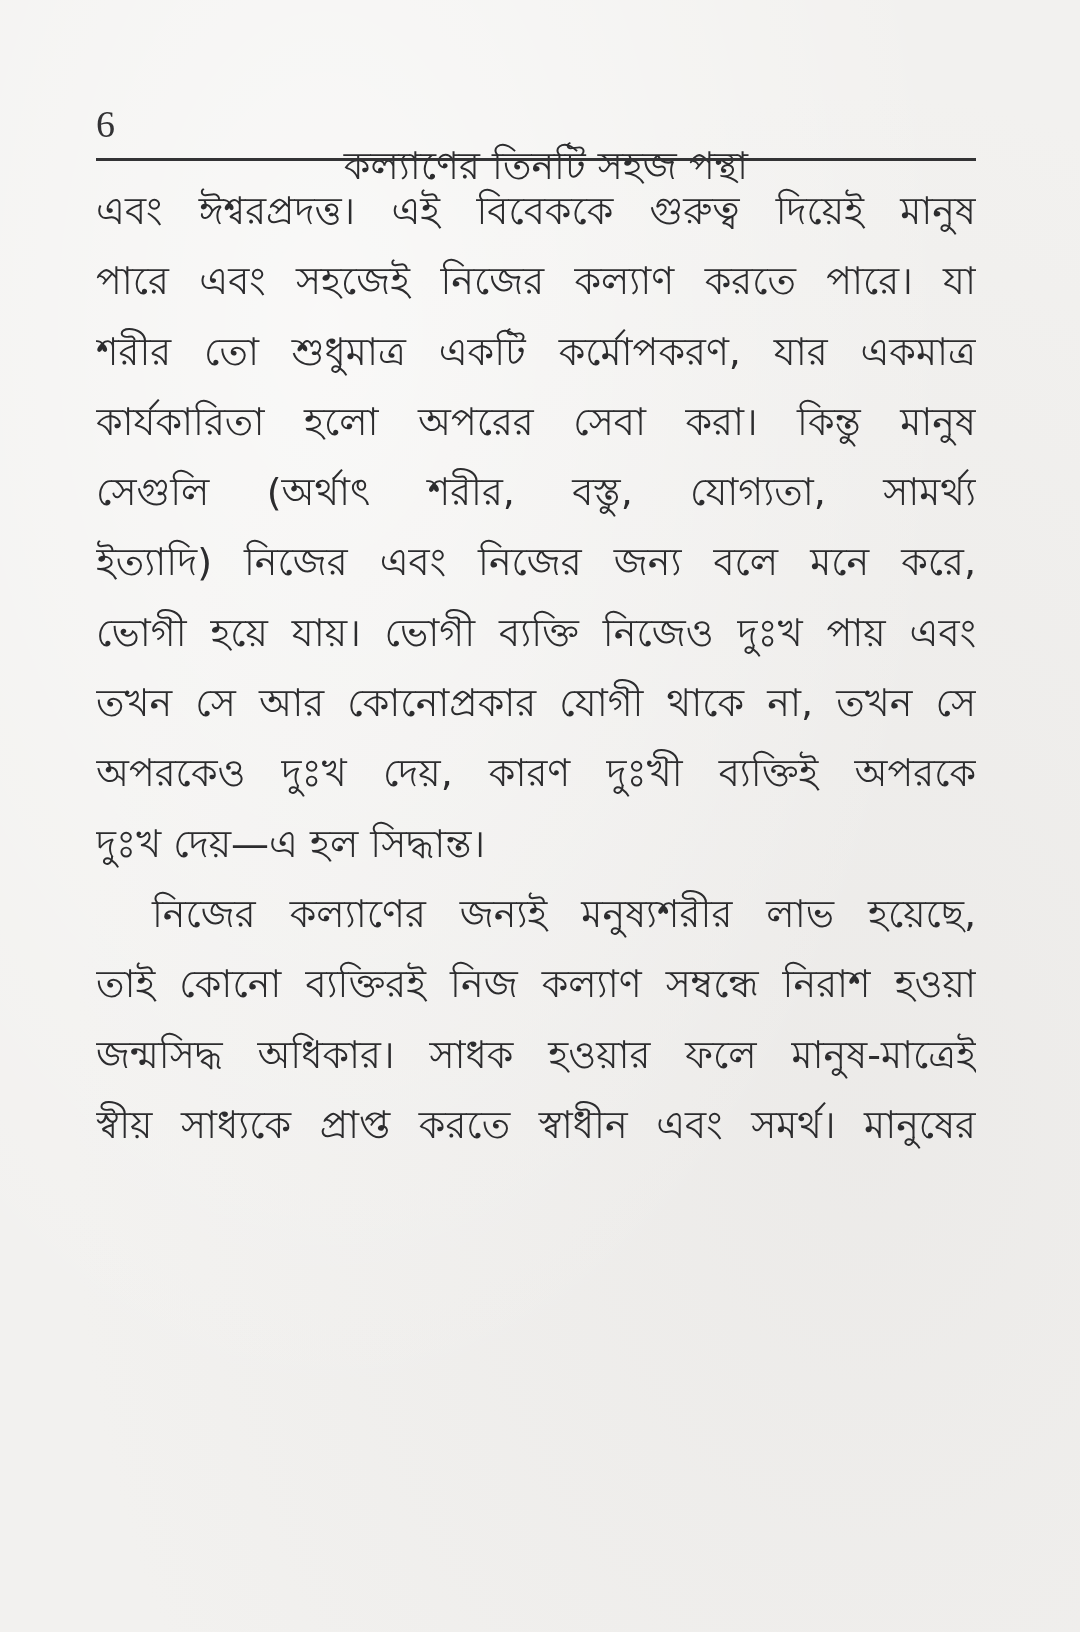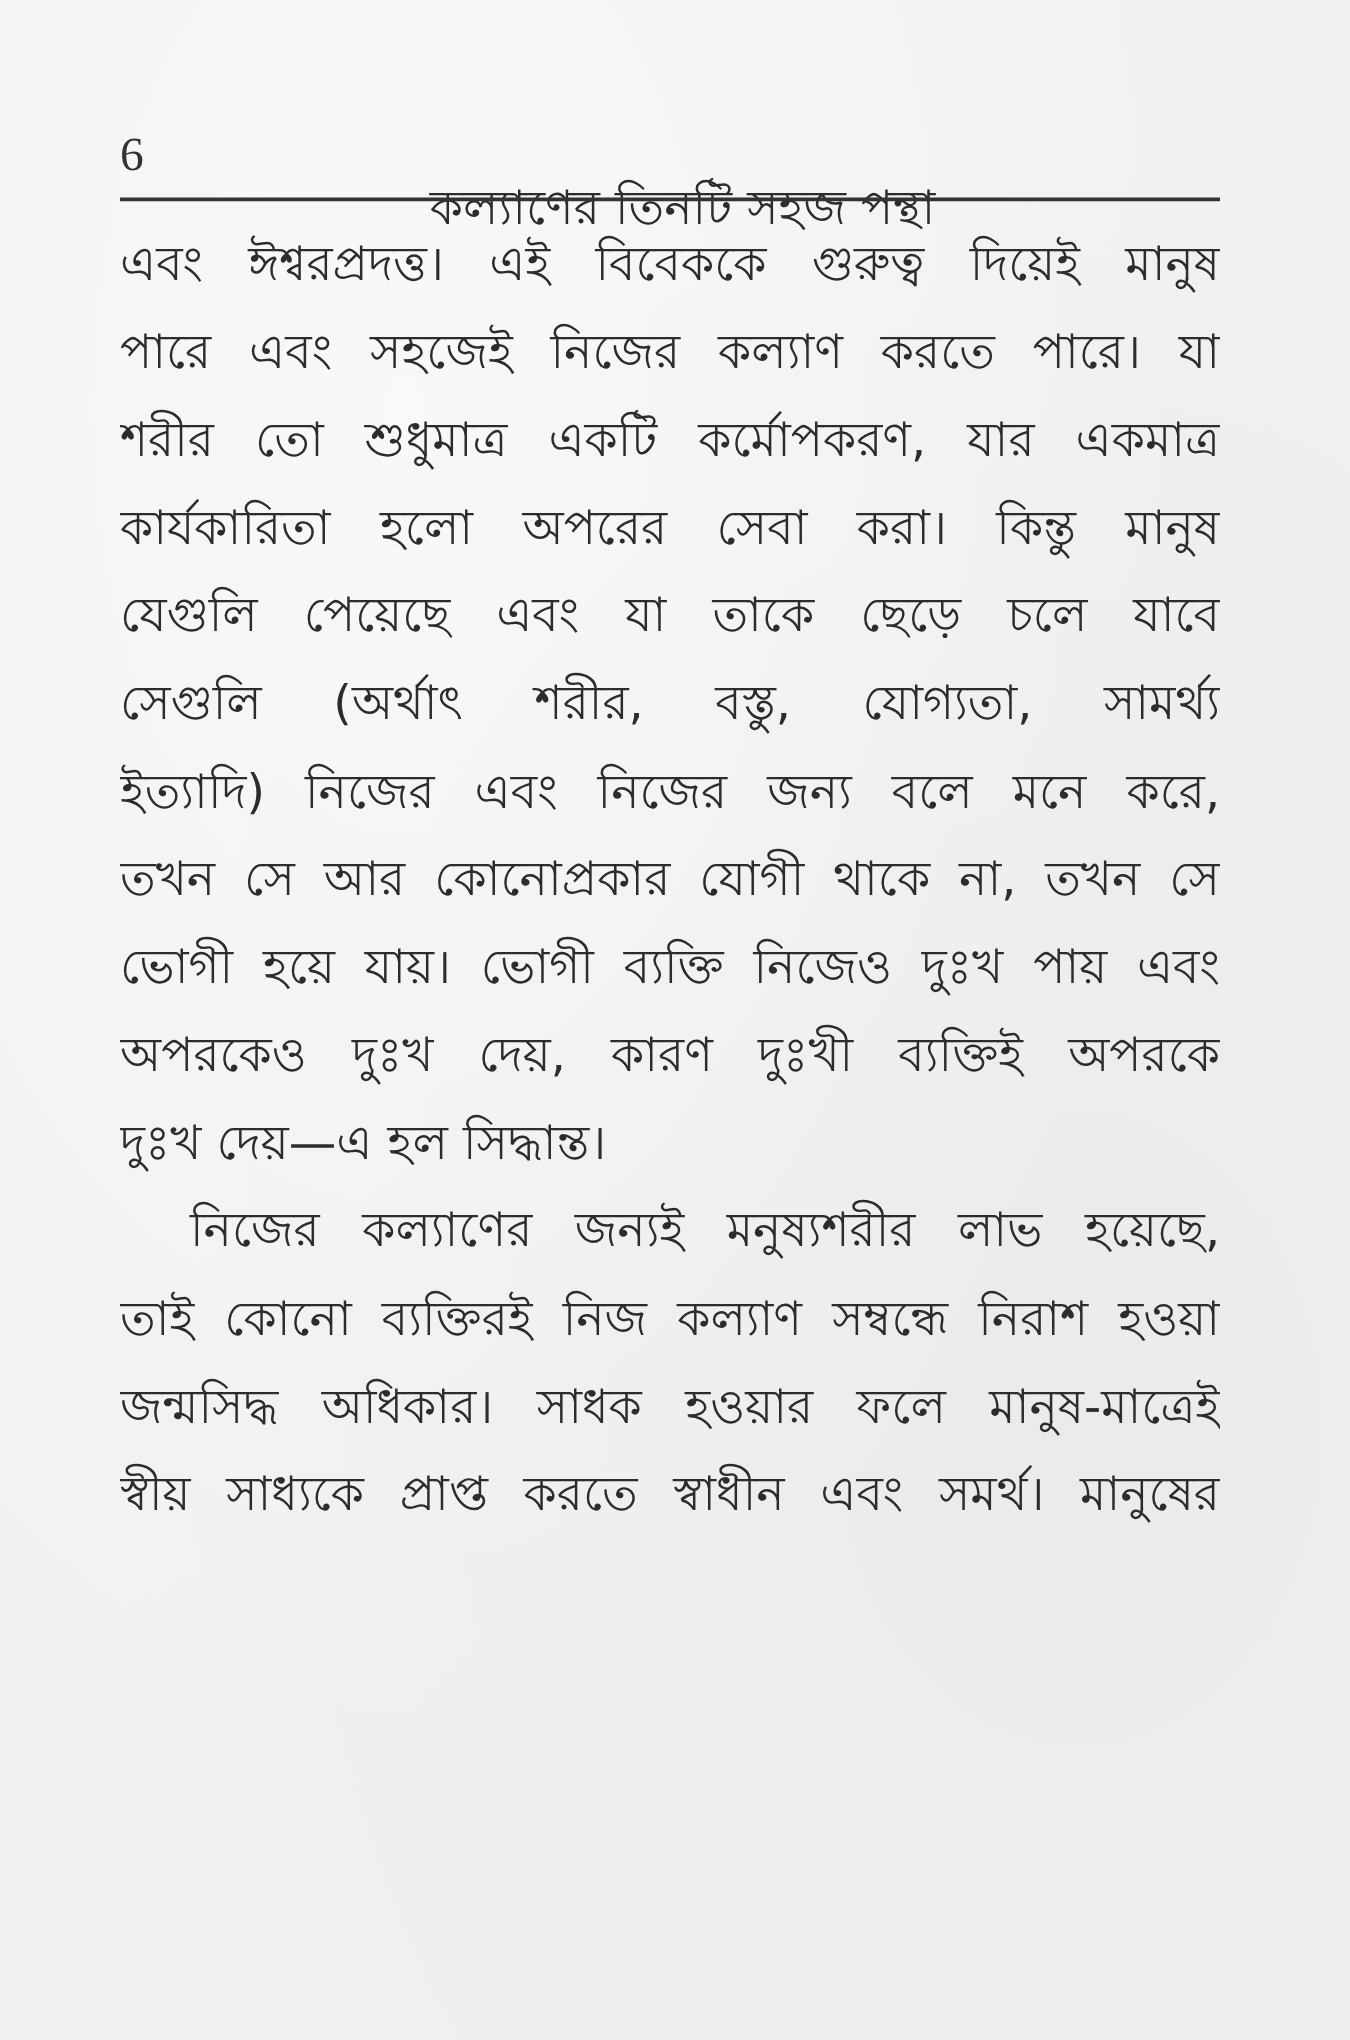--- a/index.html
+++ b/index.html
@@ -94,25 +94,24 @@
     <div class="running-title">কল্যাণের তিনটি সহজ পন্থা</div>
   </div>
 
   <div class="head-rule"></div>
 
   <div class="body-text">
     <span class="line">এবং ঈশ্বরপ্রদত্ত। এই বিবেককে গুরুত্ব দিয়েই মানুষ</span>
     <span class="line">পারে এবং সহজেই নিজের কল্যাণ করতে পারে। যা</span>
     <span class="line">শরীর তো শুধুমাত্র একটি কর্মোপকরণ, যার একমাত্র</span>
     <span class="line">কার্যকারিতা হলো অপরের সেবা করা। কিন্তু মানুষ</span>
-    <span class="line">যেগুলি পেয়েছে এবং যা তাকে ছেড়ে চলে যাবে</span>
     <span class="line">সেগুলি (অর্থাৎ শরীর, বস্তু, যোগ্যতা, সামর্থ্য</span>
     <span class="line">ইত্যাদি) নিজের এবং নিজের জন্য বলে মনে করে,</span>
+    <span class="line">ভোগী হয়ে যায়। ভোগী ব্যক্তি নিজেও দুঃখ পায় এবং</span>
     <span class="line">তখন সে আর কোনোপ্রকার যোগী থাকে না, তখন সে</span>
-    <span class="line">ভোগী হয়ে যায়। ভোগী ব্যক্তি নিজেও দুঃখ পায় এবং</span>
     <span class="line">অপরকেও দুঃখ দেয়, কারণ দুঃখী ব্যক্তিই অপরকে</span>
     <span class="line last">দুঃখ দেয়—এ হল সিদ্ধান্ত।</span>
     <span class="line indent">নিজের কল্যাণের জন্যই মনুষ্যশরীর লাভ হয়েছে,</span>
     <span class="line">তাই কোনো ব্যক্তিরই নিজ কল্যাণ সম্বন্ধে নিরাশ হওয়া</span>
     <span class="line">জন্মসিদ্ধ অধিকার। সাধক হওয়ার ফলে মানুষ-মাত্রেই</span>
     <span class="line">স্বীয় সাধ্যকে প্রাপ্ত করতে স্বাধীন এবং সমর্থ। মানুষের</span>
   </div>
 
 </div>
 

